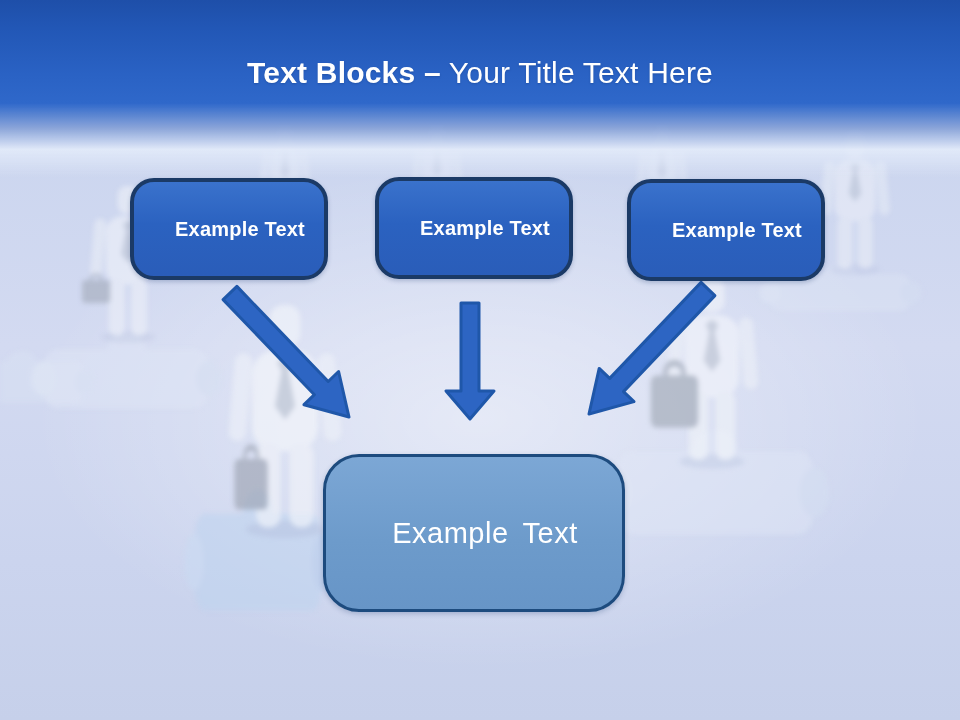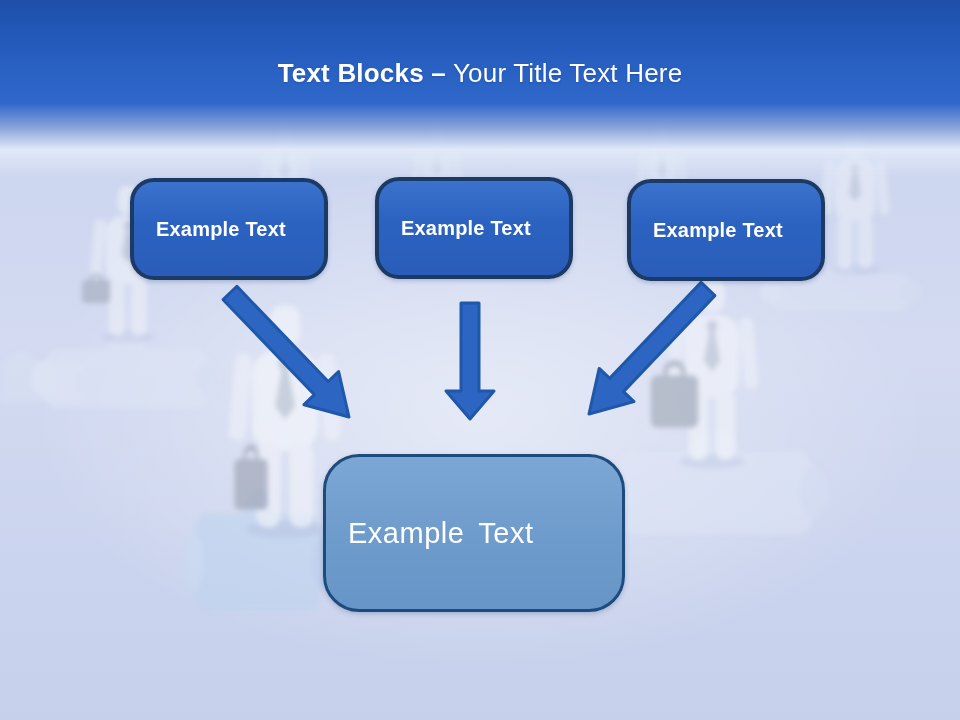--- a/index.html
+++ b/index.html
@@ -15,28 +15,28 @@
   
   .header{
     position:absolute;left:0;top:0;width:960px;height:178px;
     background:linear-gradient(180deg,
       #1e4fa9 0%, #2257b6 16%, #2a62c4 42%, #2f68ca 58%,
       rgba(130,158,214,0.88) 72%, rgba(226,234,249,0.92) 84%,
       rgba(226,234,249,0) 100%);
   }
   .title{
     position:absolute;left:0;top:54px;width:960px;text-align:center;
-    color:#ffffff;font-size:26px;letter-spacing:0.2px;line-height:38px;
+    color:#ffffff;font-size:30px;letter-spacing:0.2px;line-height:38px;
     text-shadow:0 1px 2px rgba(10,40,90,0.25);
   }
   .title .em{font-weight:700;}
   .title .rest{font-weight:400;}
   
   .block{
-    position:absolute;display:flex;align-items:center;
+    position:absolute;display:flex;align-items:center;justify-content:center;
     color:#fff;box-sizing:border-box;text-align:center;padding-left:22px;
   }
   .block.small{
     width:198px;height:102px;border:4px solid #1b3a66;border-radius:24px;
     background:linear-gradient(180deg,#3a72cc 0%,#2b62c0 45%,#2a5db9 100%);
     font-size:20px;font-weight:600;letter-spacing:0.2px;
     box-shadow:0 2px 4px rgba(30,60,110,0.25);
   }
   .b1{left:130px;top:178px;}
   .b2{left:375px;top:177px;height:103px;}

